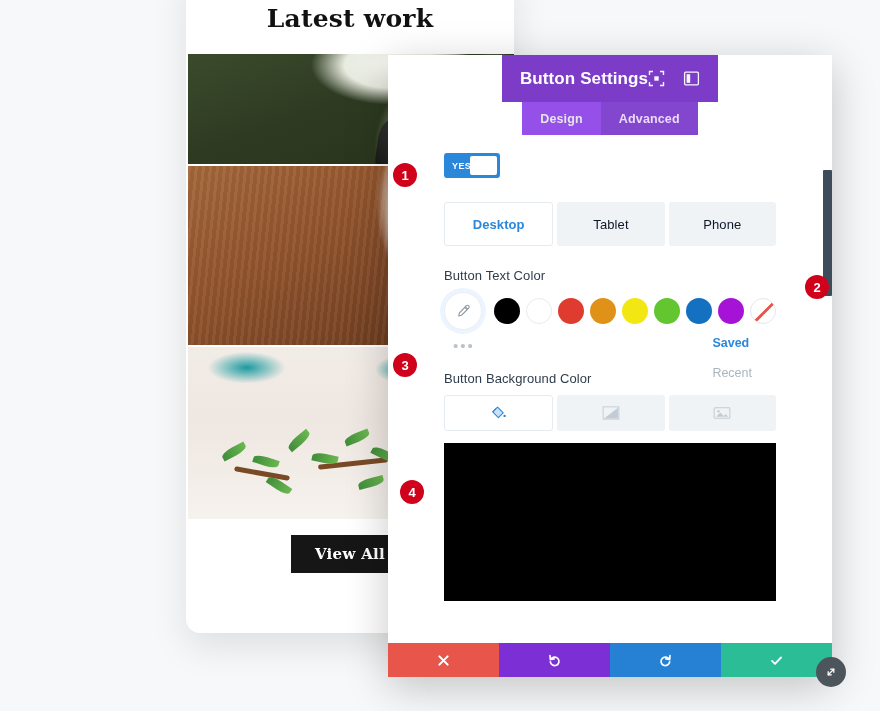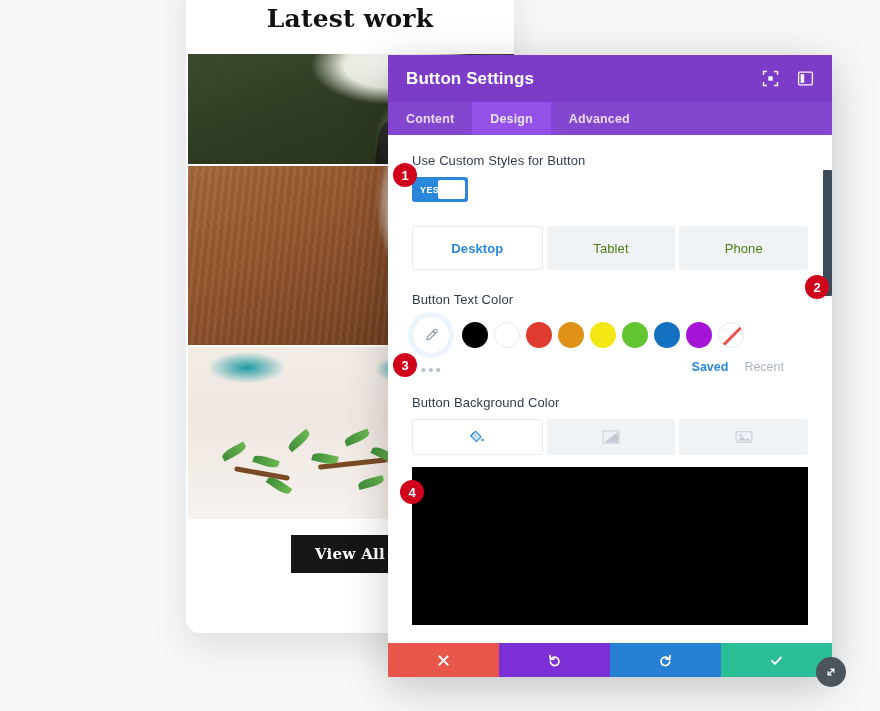--- a/index.html
+++ b/index.html
@@ -94,20 +94,21 @@
 
   
   .modal {
     position: absolute;
     left: 388px; top: 55px;
     width: 444px; height: 622px;
     background: #ffffff;
     box-shadow: 0 10px 40px rgba(0,0,0,0.22);
     display: flex; flex-direction: column;
     overflow: hidden;
+    align-items: center;
   }
   .modal-header {
     height: 47px; background: #7d3cc8;
     display: flex; align-items: center; padding: 0 18px;
     flex: 0 0 auto;
   }
   .modal-title { color: #fff; font-size: 17px; font-weight: 700; letter-spacing: .1px; }
   .header-icons { margin-left: auto; display: flex; gap: 18px; align-items: center; }
   .hicon { width: 17px; height: 17px; opacity: .95; }
 
@@ -141,21 +142,21 @@
   }
 
   
   .device-row { display: flex; gap: 4px; }
   .device {
     flex: 1; height: 44px; border-radius: 3px;
     display: flex; align-items: center; justify-content: center;
     font-size: 13px; letter-spacing: .1px;
   }
   .device.active { background: #fff; border: 1px solid #e6ebf0; color: #2b87da; font-weight: 700; }
-  .device.idle { background: #eff3f6; color: #4d7c0f; }
+  .device.idle { background: #eff3f6; color: #0f172a; }
 
   
   .slider-row { display: flex; align-items: center; margin-top: 22px; }
   .slider-track {
     flex: 1; height: 5px; background: #e4eaf0; border-radius: 3px; position: relative;
     margin-right: 30px;
   }
   .slider-knob {
     position: absolute; left: 0; top: 50%; transform: translate(-2px,-50%);
     width: 13px; height: 13px; border-radius: 50%; background: #2b87da;
@@ -300,29 +301,27 @@
         <span class="hicon">
           <svg viewBox="0 0 17 17" fill="none" stroke="#fff" stroke-width="1.3">
             <rect x="1.6" y="2.2" width="13.8" height="12.6" rx="1"></rect>
             <rect x="3.6" y="4.2" width="3.6" height="8.6" fill="#fff" stroke="none"></rect>
           </svg>
         </span>
       </div>
     </div>
 
     <div class="tabs">
-      <div class="tab inactive">Content</div>
       <div class="tab active">Design</div>
       <div class="tab inactive">Advanced</div>
     </div>
 
     <div class="modal-body">
 
       <div class="section">
-        <div class="field-label">Use Custom Styles for Button</div>
         <div class="toggle">
           <span class="toggle-text">YES</span>
           <span class="toggle-knob"></span>
         </div>
       </div>
 
       <div class="section" style="margin-top:24px;">
         <div class="device-row">
           <div class="device active">Desktop</div>
           <div class="device idle">Tablet</div>
@@ -344,21 +343,21 @@
           <span class="swatch" style="background:#e03b2f"></span>
           <span class="swatch" style="background:#df9118"></span>
           <span class="swatch" style="background:#f2e713"></span>
           <span class="swatch" style="background:#63c52f"></span>
           <span class="swatch" style="background:#1470c0"></span>
           <span class="swatch" style="background:#a514d6"></span>
           <span class="swatch none"></span>
         </div>
         <div style="display:flex;align-items:center;position:relative;">
           <div class="dots">•••</div>
-          <div class="saved-recent" style="top:6px;">
+          <div class="saved-recent" style="top:6px;flex-direction:column;">
             <span class="saved">Saved</span>
             <span class="recent">Recent</span>
           </div>
         </div>
       </div>
 
       <div class="section" style="margin-top:18px;">
         <div class="field-label">Button Background Color</div>
         <div class="bgtype-row">
           <div class="bgtype active">

